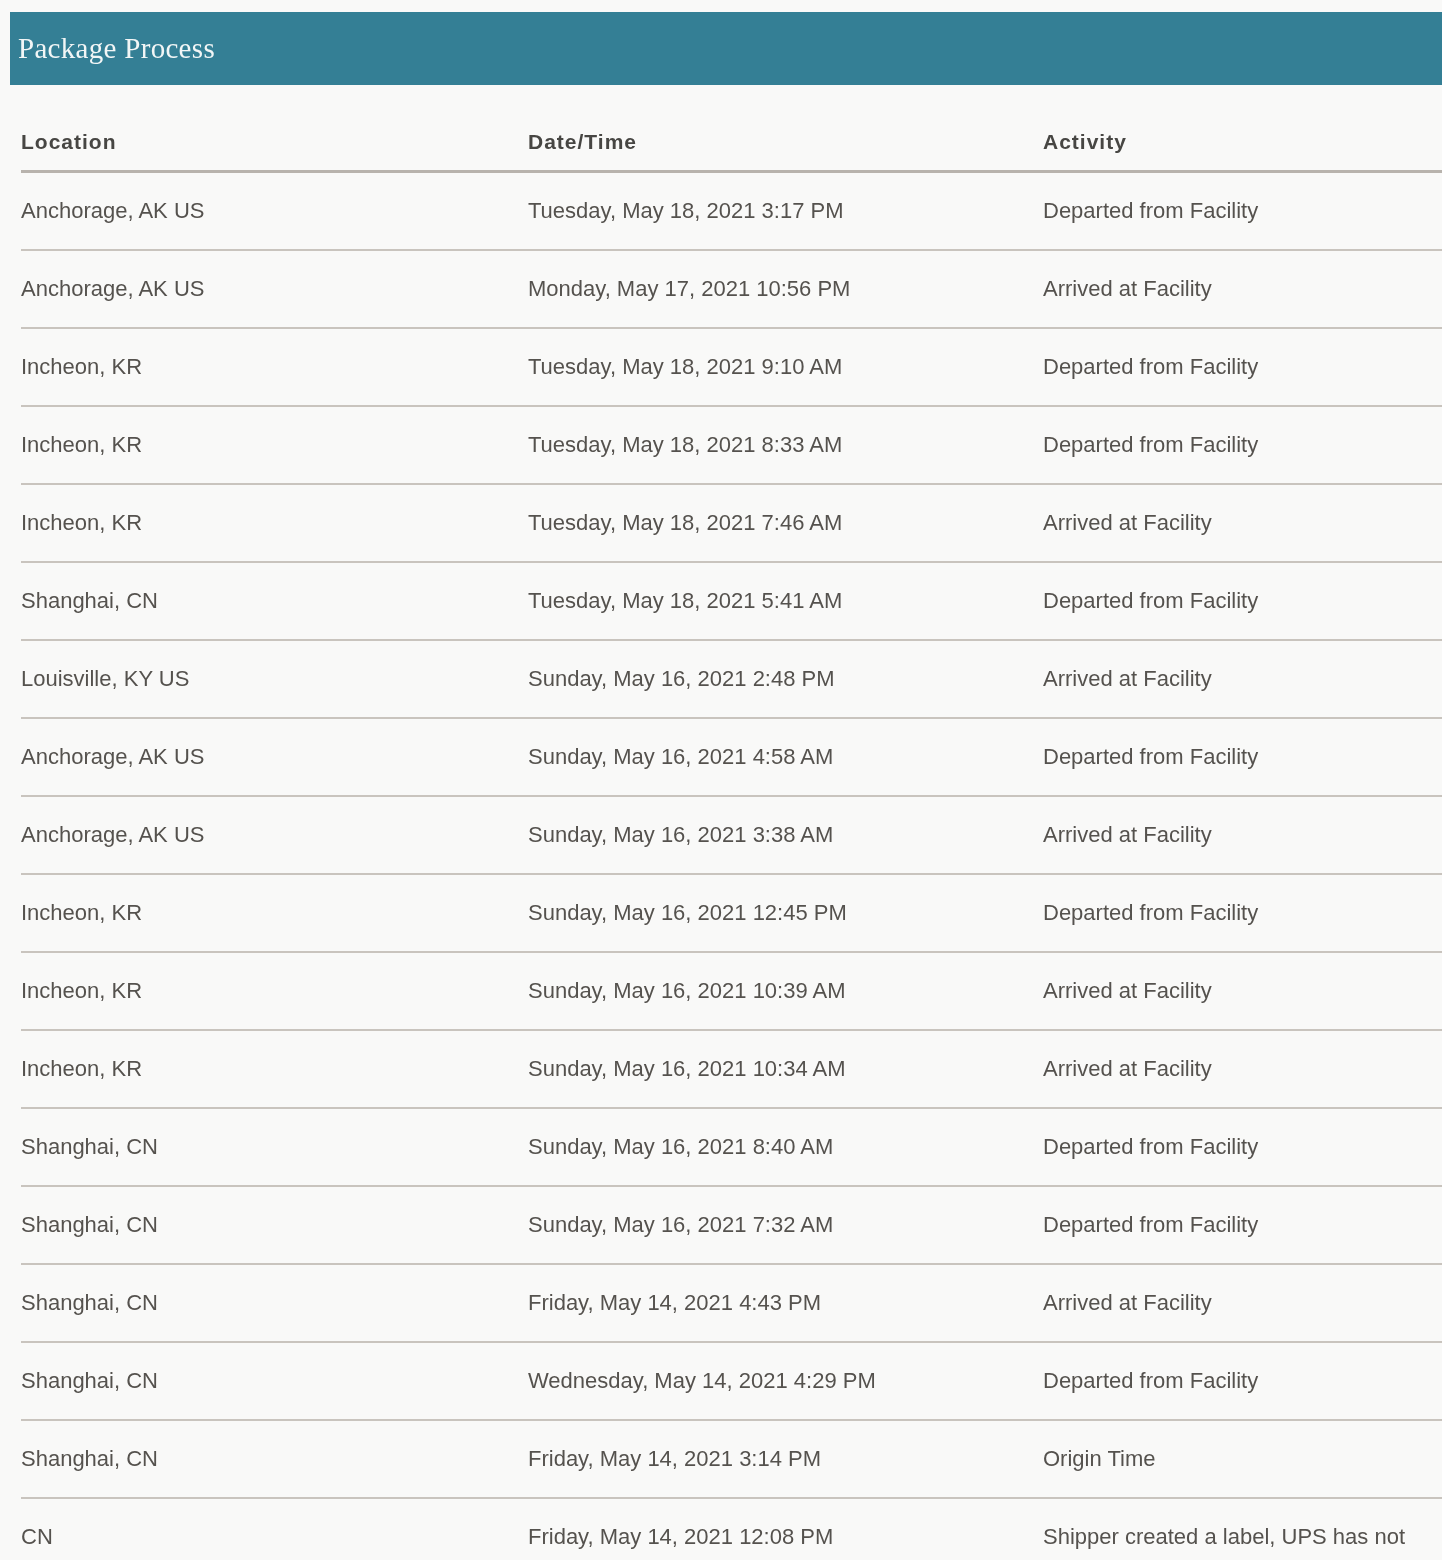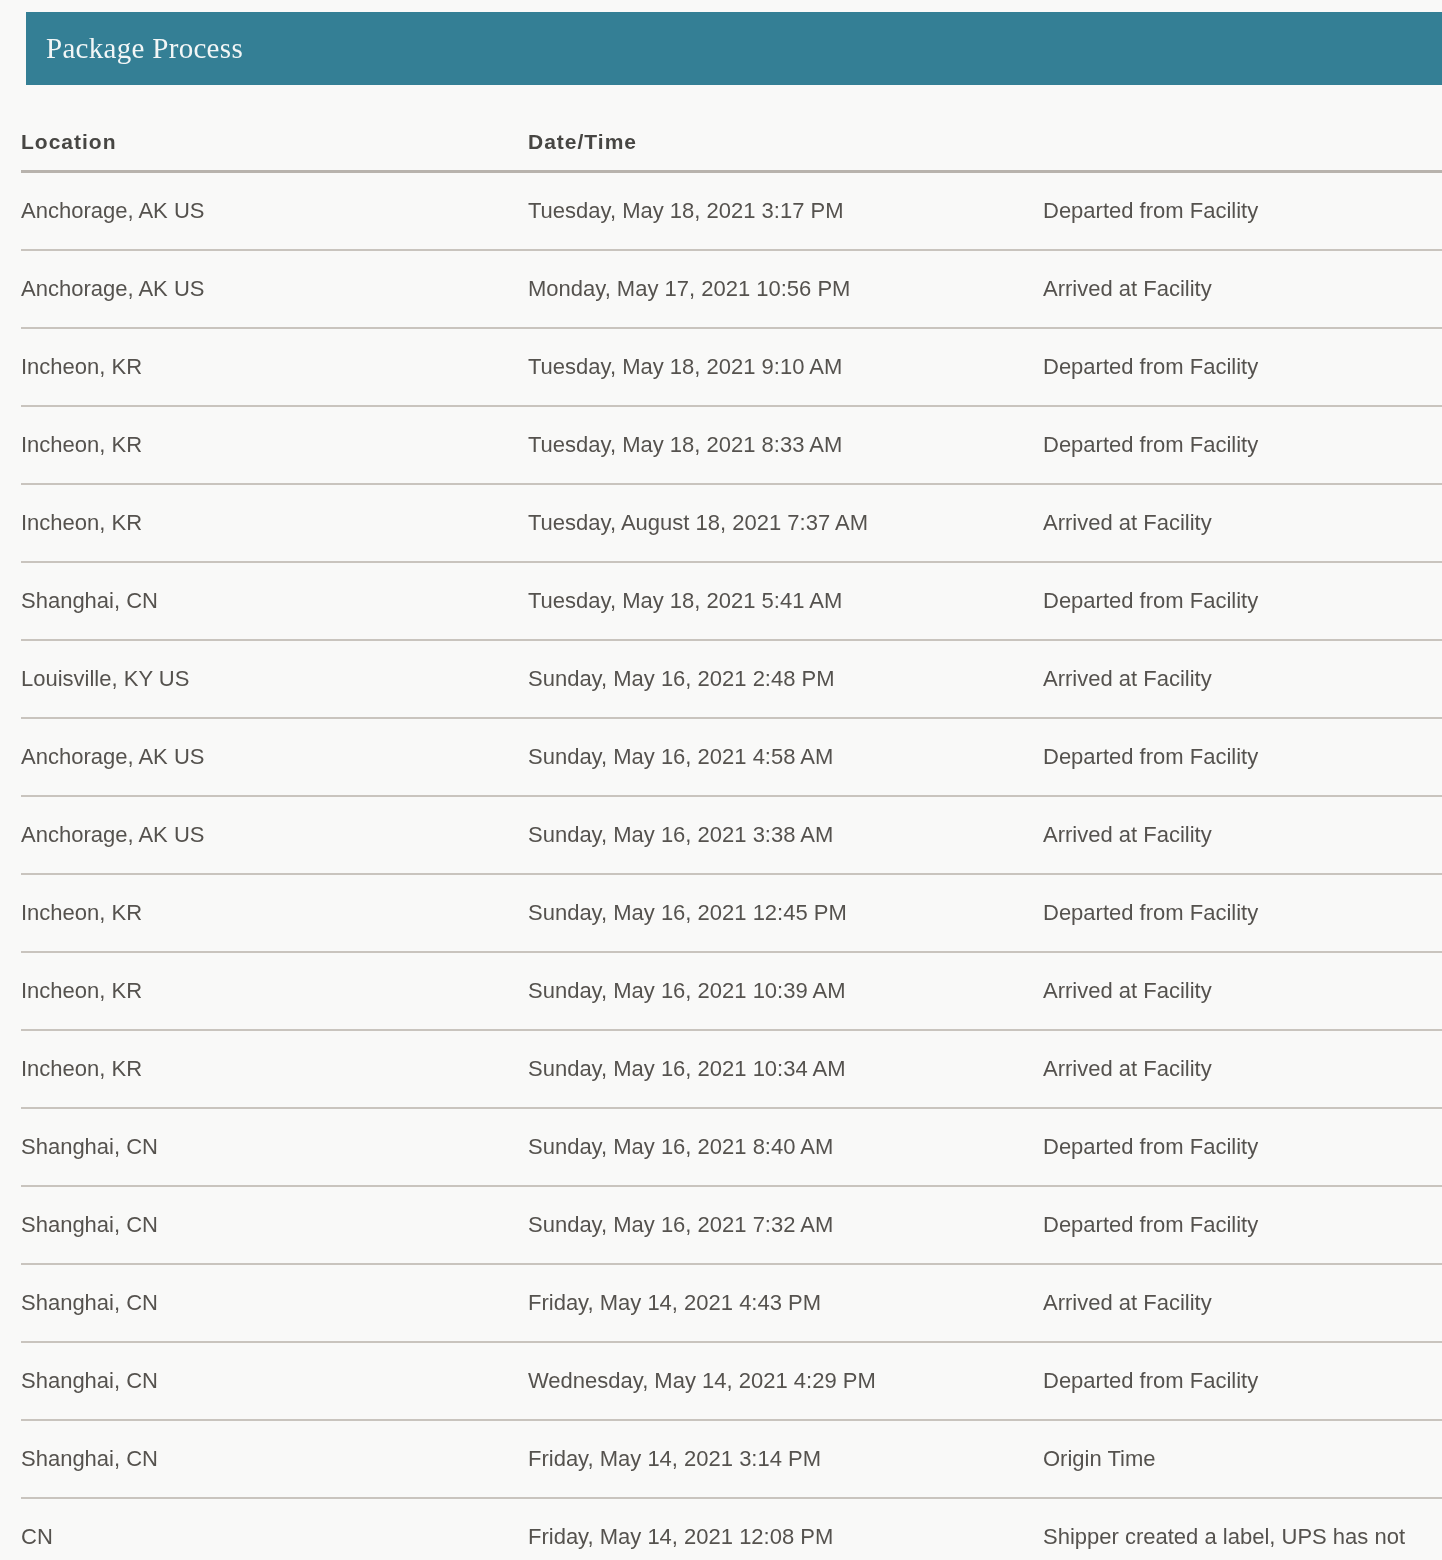--- a/index.html
+++ b/index.html
@@ -13,26 +13,26 @@
   }
   * { margin: 0; padding: 0; box-sizing: border-box; }
   html, body {
     width: 1442px;
     background: var(--page-bg);
     font-family: "Liberation Sans", sans-serif;
   }
   body { min-height: 1560px; overflow-x: hidden; }
 
   .panel-header {
-    margin: 12px 0 0 26px;
+    margin: 12px 0 0 10px;
     height: 73px;
     background: var(--panel-header-bg);
     display: flex;
     align-items: center;
-    padding-left: 20px;
+    padding-left: 8px;
   }
   .panel-header h1 {
     font-family: "Liberation Serif", "DejaVu Serif", serif;
     font-weight: 400;
     font-size: 29px;
     letter-spacing: 0.3px;
     color: var(--panel-header-text);
   }
 
   .table {
@@ -72,20 +72,21 @@
 <body>
 
 <header class="panel-header">
   <h1>Package Process</h1>
 </header>
 
 <div class="table">
   <div class="grid-row table-head">
     <div class="th">Location</div>
     <div class="th">Date/Time</div>
+    <div class="th">Activity</div>
   </div>
   <div id="rows">
   <div class="grid-row data-row">
     <div class="td location">Anchorage, AK US</div>
     <div class="td datetime">Tuesday, May 18, 2021 3:17 PM</div>
     <div class="td activity">Departed from Facility</div>
   </div>
 
   <div class="grid-row data-row">
     <div class="td location">Anchorage, AK US</div>
@@ -100,21 +101,21 @@
   </div>
 
   <div class="grid-row data-row">
     <div class="td location">Incheon, KR</div>
     <div class="td datetime">Tuesday, May 18, 2021 8:33 AM</div>
     <div class="td activity">Departed from Facility</div>
   </div>
 
   <div class="grid-row data-row">
     <div class="td location">Incheon, KR</div>
-    <div class="td datetime">Tuesday, August 18, 2021 7:37 AM</div>
+    <div class="td datetime">Tuesday, May 18, 2021 7:46 AM</div>
     <div class="td activity">Arrived at Facility</div>
   </div>
 
   <div class="grid-row data-row">
     <div class="td location">Shanghai, CN</div>
     <div class="td datetime">Tuesday, May 18, 2021 5:41 AM</div>
     <div class="td activity">Departed from Facility</div>
   </div>
 
   <div class="grid-row data-row">

